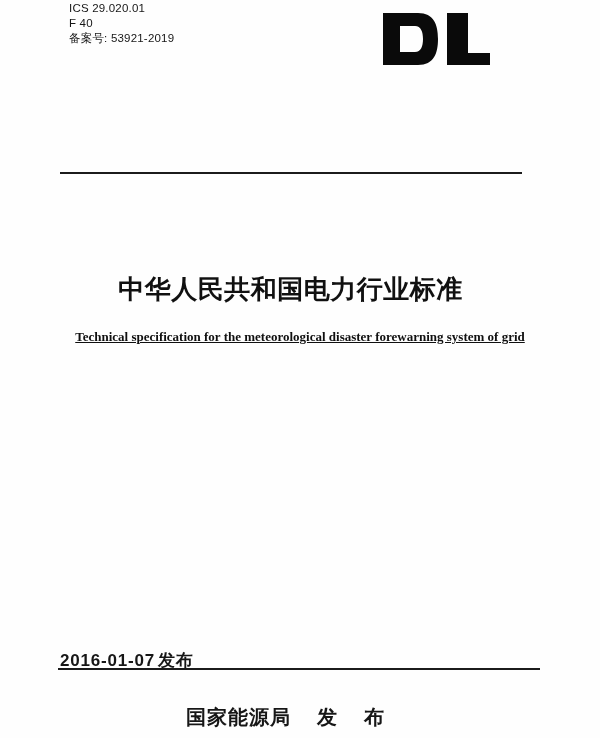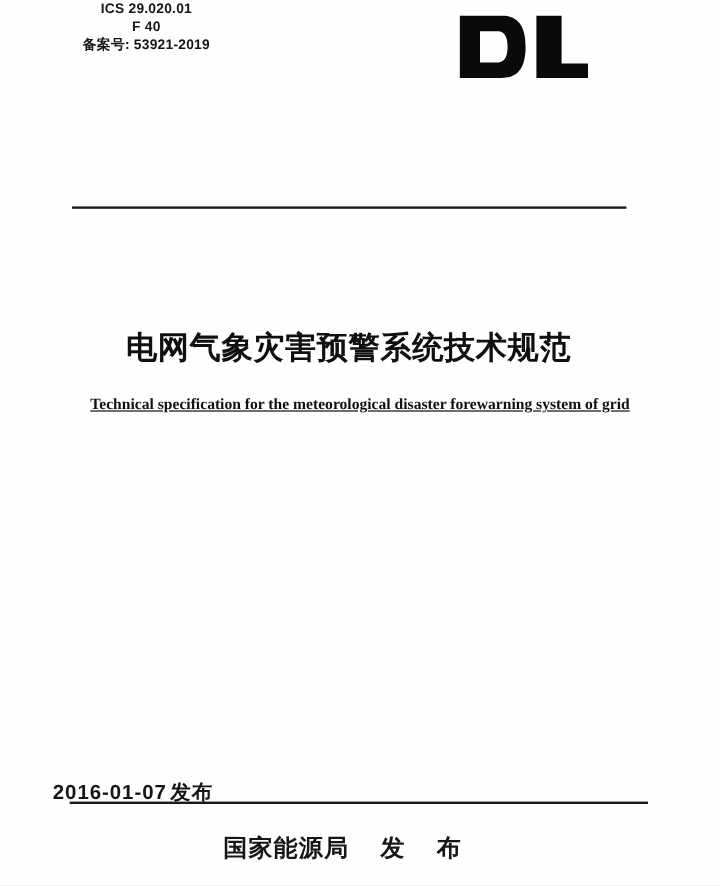--- a/index.html
+++ b/index.html
@@ -15,25 +15,24 @@
     color: #141414;
     overflow: hidden;
   }
 
   
   .meta-block {
     position: absolute;
     left: 69px;
     top: 1px;
     font-size: 11.5px;
-    font-weight: bold;
+    font-weight: normal;
     line-height: 15px;
     letter-spacing: 0.2px;
     color: #161616;
-    text-align: center;
   }
 
   
   .dl-logo {
     position: absolute;
     left: 383px;
     top: 13px;
     width: 107px;
     height: 52px;
   }
@@ -108,39 +107,39 @@
   
   .date {
     position: absolute;
     top: 649px;
     font-size: 17px;
     font-weight: bold;
     letter-spacing: 0.8px;
     white-space: nowrap;
     color: #161616;
   }
-  .date-left { left: 44px; }
+  .date-left { left: 60px; }
   .date-right { right: 62px; }
   .date .cjk { margin-left: 3px; }
 
   
   .publisher-row {
     position: absolute;
     left: 0;
     top: 693px;
     width: 581px;
     display: flex;
     justify-content: center;
     align-items: baseline;
     font-family: "Liberation Serif", serif;
     font-size: 20px;
     font-weight: bold;
     color: #161616;
   }
-  .publisher-row .publisher { letter-spacing: 1px; }
+  .publisher-row .publisher { letter-spacing: 1px; margin-top: 11px; }
   .publisher-row .publish-label {
     margin-left: 26px;
     letter-spacing: 11px;
     white-space: nowrap;
     text-align: right;
   }
 </style>
 </head>
 <body>
 
@@ -158,21 +157,21 @@
       <path fill-rule="evenodd" fill="#0a0a0a" d="M0,0 H35 C51,0 55,12 55,26 C55,40 51,52 35,52 H0 Z
            M17,13 H32 C38,13 40,19 40,26 C40,33 38,39 32,39 H17 Z"></path>
       <path fill="#0a0a0a" d="M64,0 H85 V40 H107 V52 H64 Z"></path>
     </svg>
   </div>
 
 
 
   <div class="rule rule-top"></div>
 
-  <div class="doc-title-zh">电网气象灾害预警系统技术规范</div>
+  <div class="doc-title-zh">中华人民共和国电力行业标准</div>
 
   <div class="doc-title-en">Technical specification for the meteorological disaster forewarning system of grid</div>
 
   <div class="date date-left">
     <span>2016-01-07</span><span class="cjk">发布</span>
   </div>
 
 
   <div class="rule rule-bottom"></div>
 

